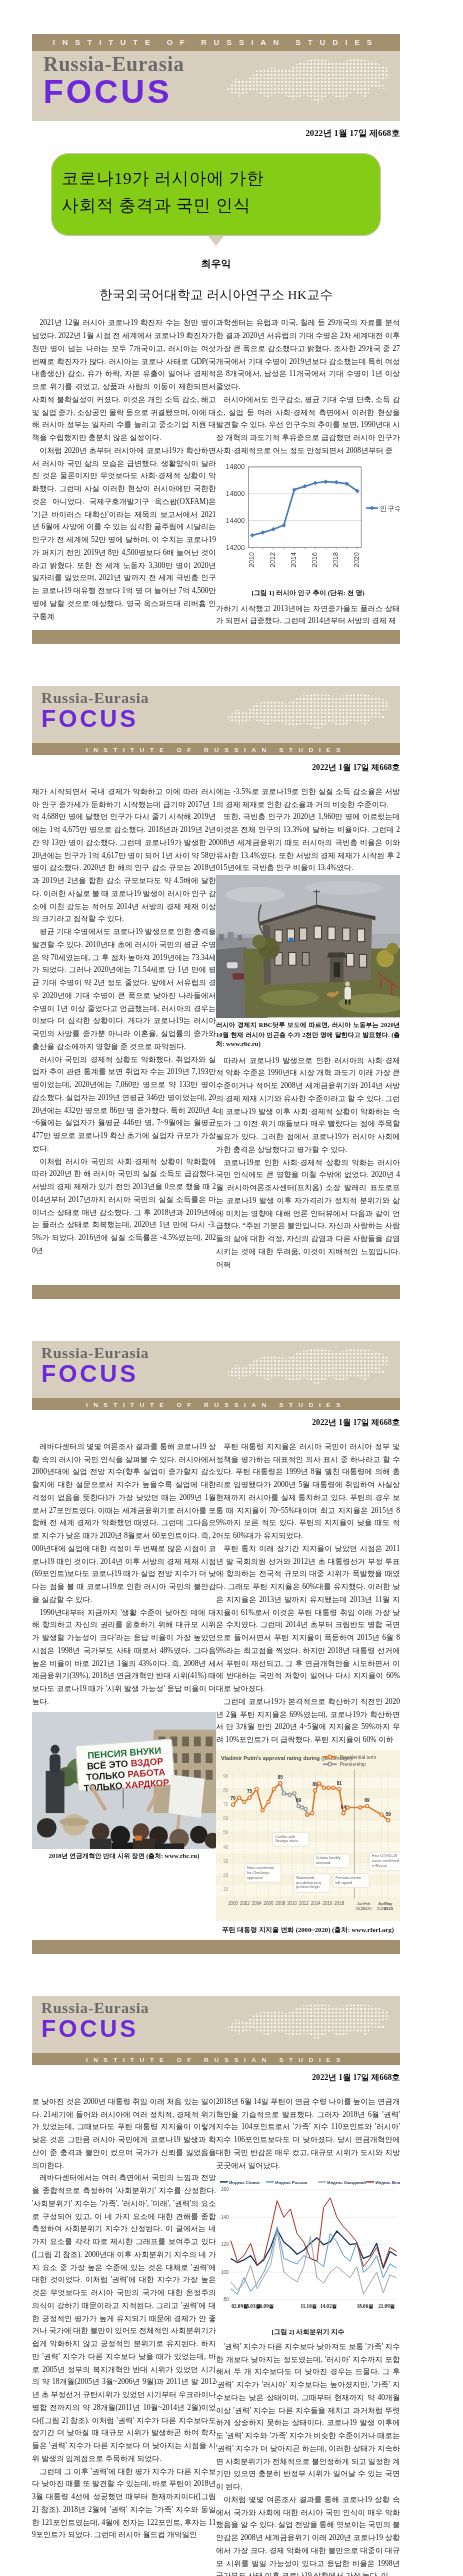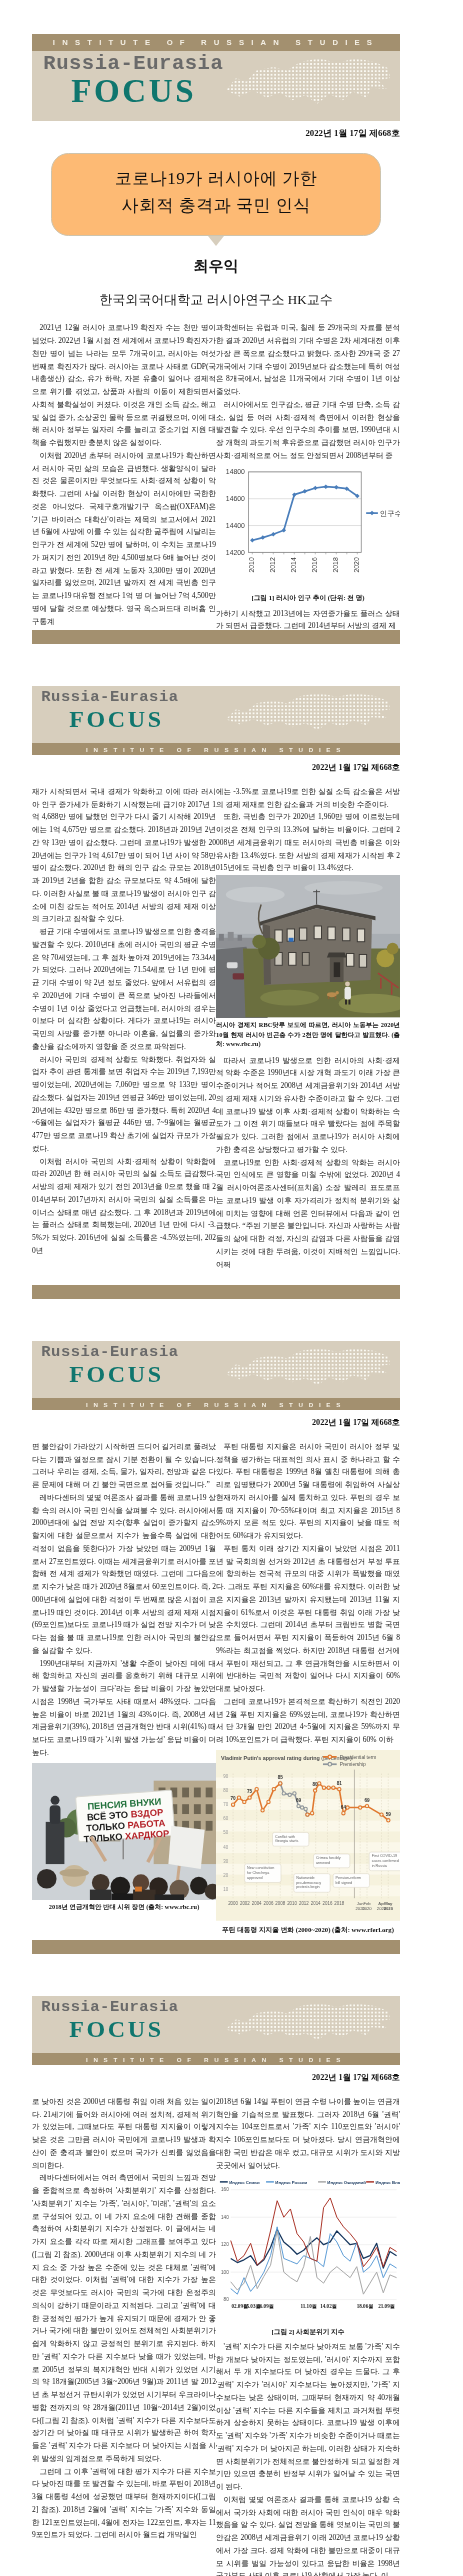--- a/index.html
+++ b/index.html
@@ -3,31 +3,31 @@
 <meta charset="utf-8">
 <style>
   html,body{margin:0;padding:0;background:#fff;}
   body{width:464px;font-family:"Liberation Serif","DejaVu Serif",serif;color:#111;}
   .page{position:relative;width:432px;height:655px;overflow:hidden;background:#fff;}
   
   .band-top{margin:34px 32px 0;height:16.5px;background:#a3906f;display:flex;align-items:center;justify-content:center;}
   .band-top span{color:#f4efe4;font-family:"Liberation Sans",sans-serif;font-weight:bold;font-size:7.7px;letter-spacing:7.2px;white-space:nowrap;}
   .hero{margin:0 32px;height:70px;background:#d7cebd;position:relative;overflow:hidden;}
   .brand{position:absolute;left:11.3px;top:3.1px;line-height:1;}
-  .brand .l1{font-family:Liberation Mono, monospace;font-weight:bold;color:#6a6a6a;font-size:20.6px;letter-spacing:0.5px;}
-  .brand .l2{font-family:Liberation Serif, serif;font-weight:bold;color:#0f766e;font-size:33px;letter-spacing:2.6px;margin-top:1px;margin-left:28px;}
+  .brand .l1{font-family:Liberation Serif, serif;font-weight:bold;color:#6a6a6a;font-size:20.6px;letter-spacing:0.5px;}
+  .brand .l2{font-family:Liberation Sans, sans-serif;font-weight:bold;color:#6d28d9;font-size:33px;letter-spacing:2.6px;margin-top:1px;}
   .map-dots{position:absolute;right:8.2px;top:4.1px;width:46%;height:88%;
     background-image:radial-gradient(#fdfcf6 0.7px, rgba(0,0,0,0) 0.8px);background-size:3.6px 3.6px;opacity:.95;
     clip-path:polygon(2% 58%,8% 38%,14% 44%,20% 26%,30% 20%,38% 26%,46% 12%,57% 6%,68% 14%,78% 6%,90% 12%,98% 22%,99% 38%,92% 42%,97% 56%,88% 54%,85% 70%,77% 60%,71% 74%,63% 64%,56% 80%,49% 66%,41% 74%,34% 62%,26% 70%,18% 58%,10% 68%);}
   .date-row{margin:7.2px 32px 0;text-align:right;font-weight:bold;font-size:8.8px;}
-  .title-bubble{position:relative;width:309px;margin:13.4px auto 0;border:1px solid #cdc4ae;border-radius:17.5px;padding:12.4px 9.3px 15.5px;text-align:center;background:#fdba74;}
+  .title-bubble{position:relative;width:309px;margin:13.4px auto 0;border:1px solid #cdc4ae;border-radius:17.5px;padding:12.4px 9.3px 15.5px;text-align:left;background:#84cc16;}
   .title-bubble .t{font-size:17px;line-height:1.55;letter-spacing:0.5px;}
   .bubble-tail{width:0;height:0;margin:0 auto;border-left:8.2px solid transparent;border-right:8.2px solid transparent;border-top:10.3px solid #d7cebd;}
   .author{margin-top:11.3px;text-align:center;}
-  .author .nm{font-weight:bold;font-size:15px;}
+  .author .nm{font-weight:bold;font-size:10px;}
   .author .af{font-size:13px;margin-top:15px;}
   
   .hero-s{margin:31px 32px 0;height:57px;background:#d7cebd;position:relative;overflow:hidden;}
   .hero-s .brand{top:4.1px;left:9.3px;}
   .hero-s .l1{font-size:15.5px;}
   .hero-s .l2{font-size:24px;}
   .band-s{margin:0 32px;height:12.4px;background:#a3906f;display:flex;align-items:center;justify-content:center;}
   .band-s span{color:#f4efe4;font-family:"Liberation Sans",sans-serif;font-weight:bold;font-size:6.2px;letter-spacing:5.7px;white-space:nowrap;}
   .date-row-s{margin:6.2px 32px 0;text-align:right;font-weight:bold;font-size:8.2px;}
   
@@ -215,21 +215,20 @@
       <div class="l2">FOCUS</div>
     </div>
     <div class="map-dots"></div>
   </div>
   <div class="band-s">
       <span>INSTITUTE OF RUSSIAN STUDIES</span>
     </div>
   <div class="date-row-s">2022년 1월 17일 제668호</div>
   <div class="cols">
     <div class="col">
-      <p>면 불안감이 가라앉기 시작하면 드디어 길거리로 풀려났다는 기쁨과 열정으로 잠시 기분 전환이 될 수 있습니다. 그러나 우리는 경제, 소득, 물가, 일자리, 전망과 같은 다른 문제에 대해 더 긴 불안 국면으로 접어들 것입니다.”</p>
       <p class="ind">레바다센터의 몇몇 여론조사 결과를 통해 코로나19 상황 속의 러시아 국민 인식을 살펴볼 수 있다. 러시아에서 2000년대에 실업 전망 지수(향후 실업이 증가할지 감소할지에 대한 설문으로서 지수가 높을수록 실업에 대한 걱정이 없음을 뜻한다)가 가장 낮았던 때는 2009년 1월로서 27포인트였다. 이때는 세계금융위기로 러시아를 포함해 전 세계 경제가 악화했던 때였다. 그런데 그다음으로 지수가 낮은 때가 2020년 8월로서 60포인트이다. 즉, 2000년대에 실업에 대한 걱정이 두 번째로 많은 시점이 코로나19 때인 것이다. 2014년 이후 서방의 경제 제재 시점(69포인트)보다도 코로나19 때가 실업 전망 지수가 더 낮다는 점을 볼 때 코로나19로 인한 러시아 국민의 불안감을 실감할 수 있다.</p>
       <p class="ind">1990년대부터 지금까지 '생활 수준이 낮아진 데에 대해 항의하고 자신의 권리를 옹호하기 위해 대규모 시위가 발생할 가능성이 크다'라는 응답 비율이 가장 높았던 시점은 1998년 국가부도 사태 때로서 48%였다. 그다음 높은 비율이 바로 2021년 1월의 43%이다. 즉, 2008년 세계금융위기(39%), 2018년 연금개혁안 반대 시위(41%) 때보다도 코로나19 때가 '시위 발생 가능성' 응답 비율이 더 높다.</p>
       <div class="photo" style="margin-top:3.1px;">
         <svg viewBox="0 0 375 280">
           <rect x="0" y="0" width="375" height="280" fill="#cdd2d6"></rect>
           <rect x="248" y="36" width="127" height="170" fill="#b7a98e"></rect>
           <g fill="#6f6653">
             <rect x="258" y="50" width="14" height="20"></rect>
               <rect x="282" y="50" width="14" height="20"></rect>
               <rect x="306" y="50" width="14" height="20"></rect>

